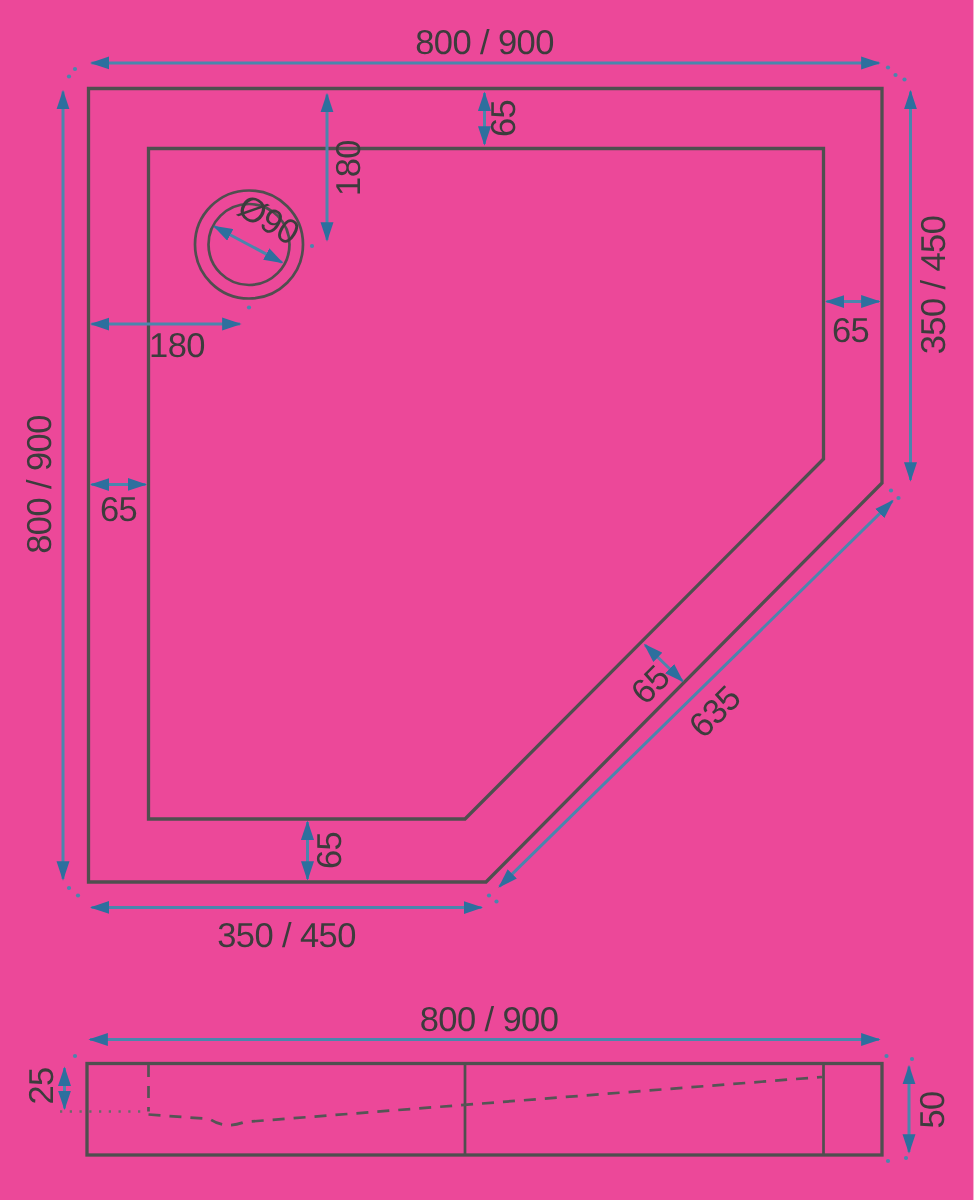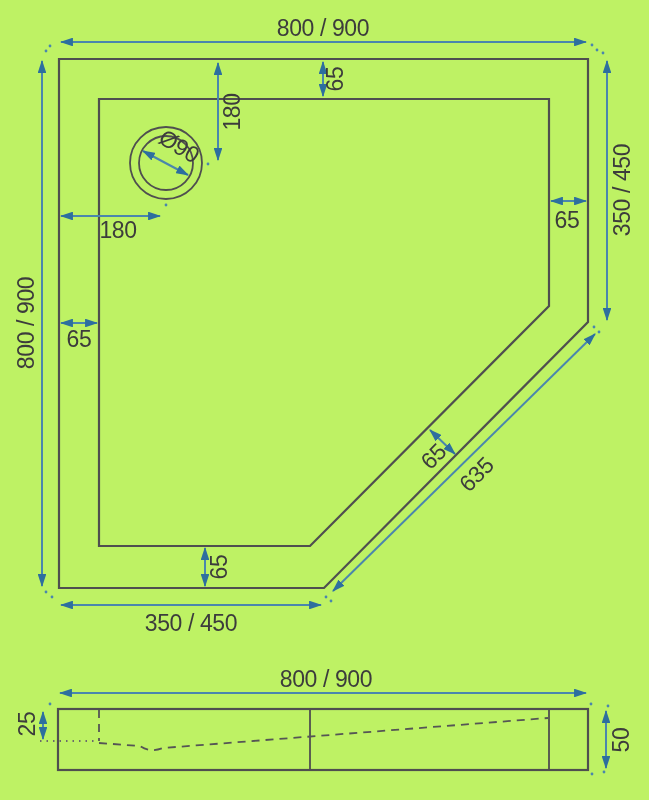--- a/index.html
+++ b/index.html
@@ -1,19 +1,19 @@
 <!DOCTYPE html>
 <html><head>
 <meta charset="utf-8">
 <style>
   html,body{margin:0;padding:0;background:#ffffff;}
   .canvas{
     position:relative;
     width:649px;height:800px;
-    background:#bef264;
+    background:#ec4899;
     font-family:"Liberation Sans", sans-serif;
     overflow:hidden;
   }
   svg text{
     fill:#3c3c3c;
     font-size:23px;
     letter-spacing:-0.4px;
     font-family:"Liberation Sans", sans-serif;
   }
   .outline{stroke:#4f4f4f;stroke-width:2.2;fill:none;stroke-linejoin:miter;}

